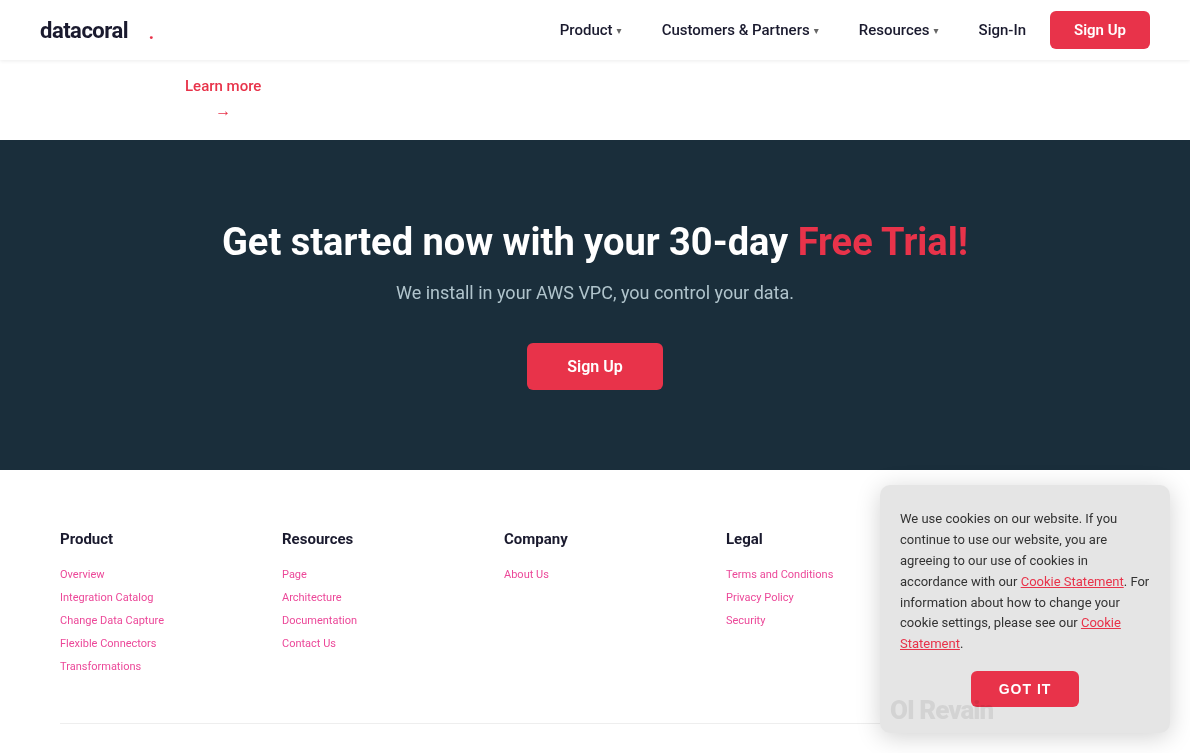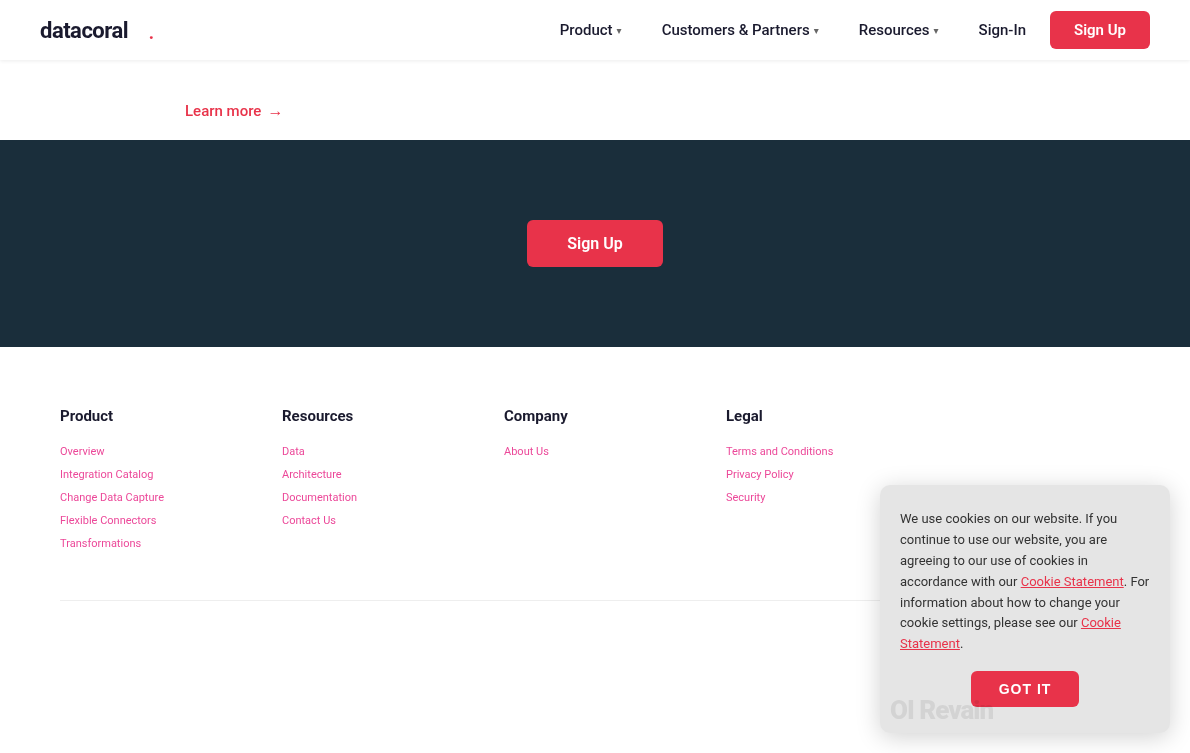--- a/index.html
+++ b/index.html
@@ -35,21 +35,21 @@
 
     
     .learn-more-section {
       padding-top: 60px;
       background: #fff;
       min-height: 140px;
       display: flex; align-items: flex-end; padding-bottom: 20px; padding-left: 185px;
     }
     .learn-more-link {
       color: #e8334a; font-size: 15px; font-weight: 500; text-decoration: none;
-      display: flex; align-items: center; gap: 6px;
+      display: flex; align-items: center; gap: 6px; flex-direction: column;
     }
     .learn-more-link .arrow { font-size: 16px; }
 
     
     .cta-section {
       background: #1a2e3b;
       padding: 80px 40px;
       text-align: center;
     }
     .cta-title {
@@ -145,39 +145,43 @@
 </nav>
 
 <div class="learn-more-section">
   <a class="learn-more-link">
     <span>Learn more</span>
     <span class="arrow">→</span>
   </a>
 </div>
 
 <section class="cta-section">
+  <h2 class="cta-title">
+    <span>Get started now with your 30-day </span><span class="highlight">Free Trial!</span>
+  </h2>
+  <p class="cta-subtitle">We install in your AWS VPC, you control your data.</p>
   <a class="cta-btn">Sign Up</a>
 </section>
 
 <footer>
   <div class="footer-grid">
 
     <div class="footer-col">
       <div class="footer-col-title">Product</div>
       <a class="footer-col-link">Overview</a>
       <a class="footer-col-link">Integration Catalog</a>
       <a class="footer-col-link">Change Data Capture</a>
       <a class="footer-col-link">Flexible Connectors</a>
       <a class="footer-col-link">Transformations</a>
     </div>
 
 
     <div class="footer-col">
       <div class="footer-col-title">Resources</div>
-      <a class="footer-col-link">Data</a>
+      <a class="footer-col-link">Page</a>
       <a class="footer-col-link">Architecture</a>
       <a class="footer-col-link">Documentation</a>
       <a class="footer-col-link">Contact Us</a>
     </div>
 
     <div class="footer-col">
       <div class="footer-col-title">Company</div>
       <a class="footer-col-link">About Us</a>
     </div>
 

